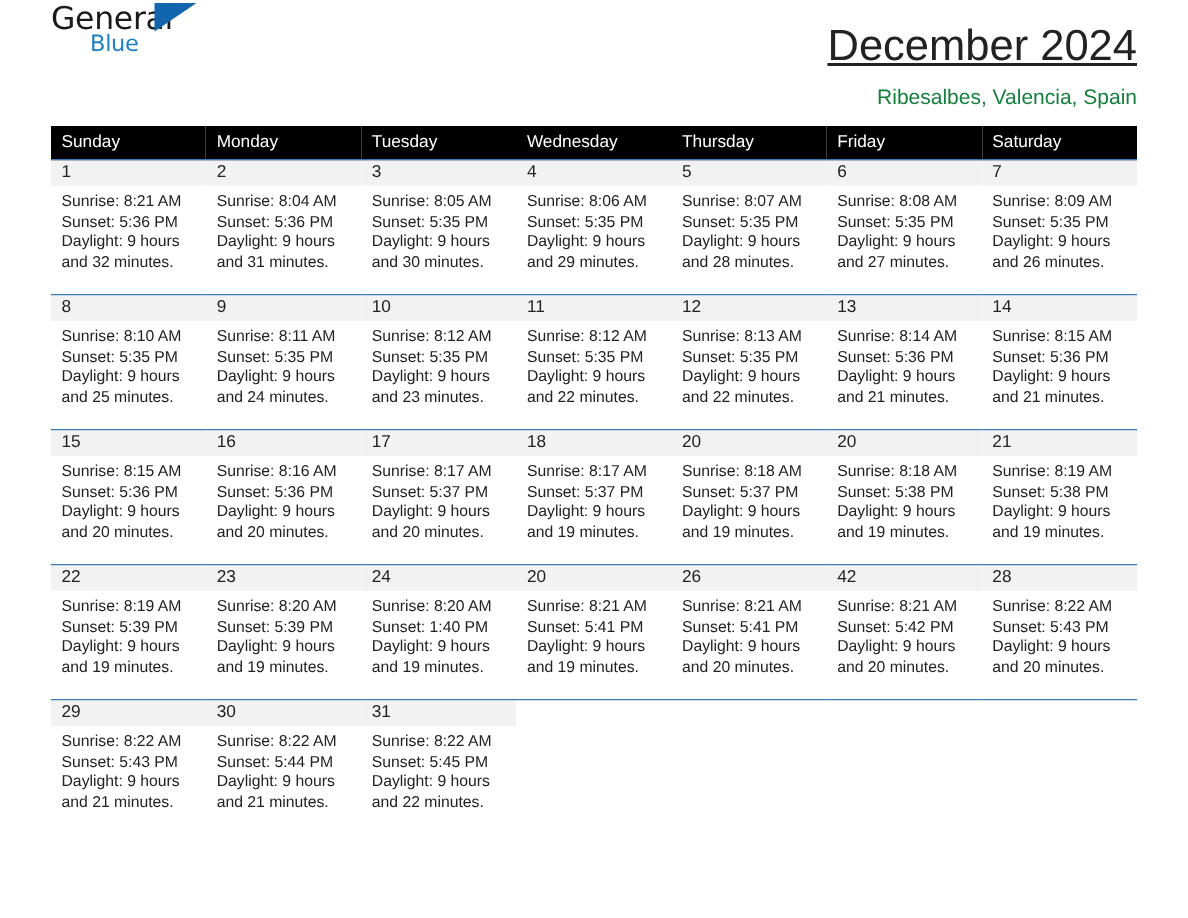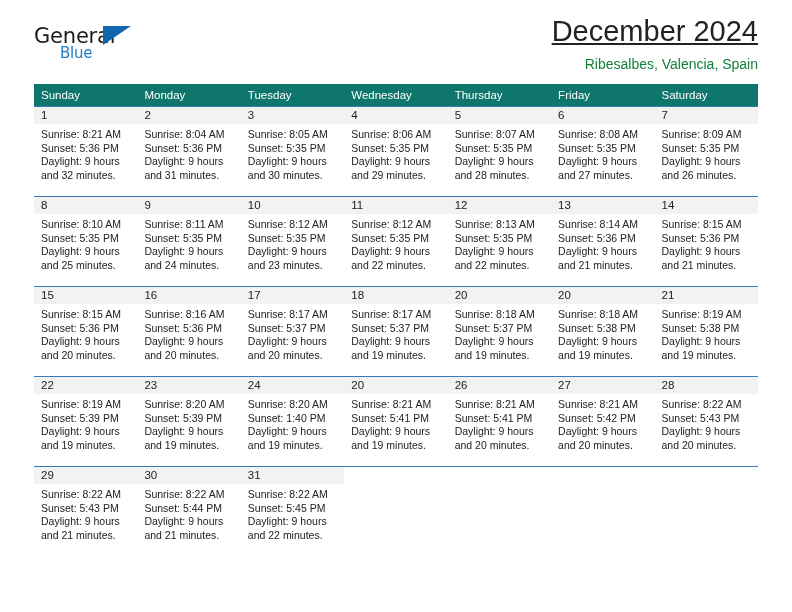--- a/index.html
+++ b/index.html
@@ -25,21 +25,20 @@
   
   .topbar {
     position: relative;
     height: 74px;
     display: flex;
     align-items: flex-start;
     justify-content: space-between;
   }
   .logo {
     position: relative;
-    margin-top: 24px;
     width: 120px;
     height: 46px;
   }
   .logo-general {
     position: absolute;
     left: 0;
     top: 0;
     font-size: 21px;
     letter-spacing: -0.2px;
     color: #1b1b1b;
@@ -83,21 +82,21 @@
   }
 
   
   .calendar {
     margin-top: 10px;
     width: 724px;
     border-collapse: collapse;
     table-layout: fixed;
   }
   .calendar th {
-    background: #0f766e;
+    background: #000000;
     color: #ffffff;
     font-weight: normal;
     font-size: 11.5px;
     text-align: left;
     padding: 5px 0 5px 7px;
     height: 11px;
     border: none;
   }
   .weekrow > td {
     border-top: 1px solid #3a7ab8;
@@ -451,21 +450,21 @@
               <div class="events">
                 <div>Sunrise: 8:21 AM</div>
                 <div>Sunset: 5:41 PM</div>
                 <div>Daylight: 9 hours</div>
                 <div>and 20 minutes.</div>
               </div>
             </div>
           </td>
           <td>
             <div class="daycell">
-              <div class="daynum-band">27</div>
+              <div class="daynum-band">42</div>
               <div class="events">
                 <div>Sunrise: 8:21 AM</div>
                 <div>Sunset: 5:42 PM</div>
                 <div>Daylight: 9 hours</div>
                 <div>and 20 minutes.</div>
               </div>
             </div>
           </td>
           <td>
             <div class="daycell">

